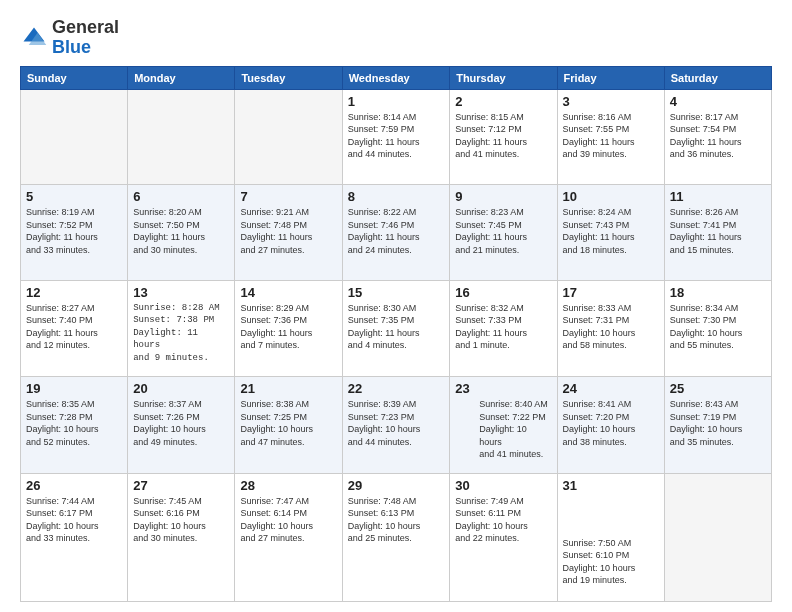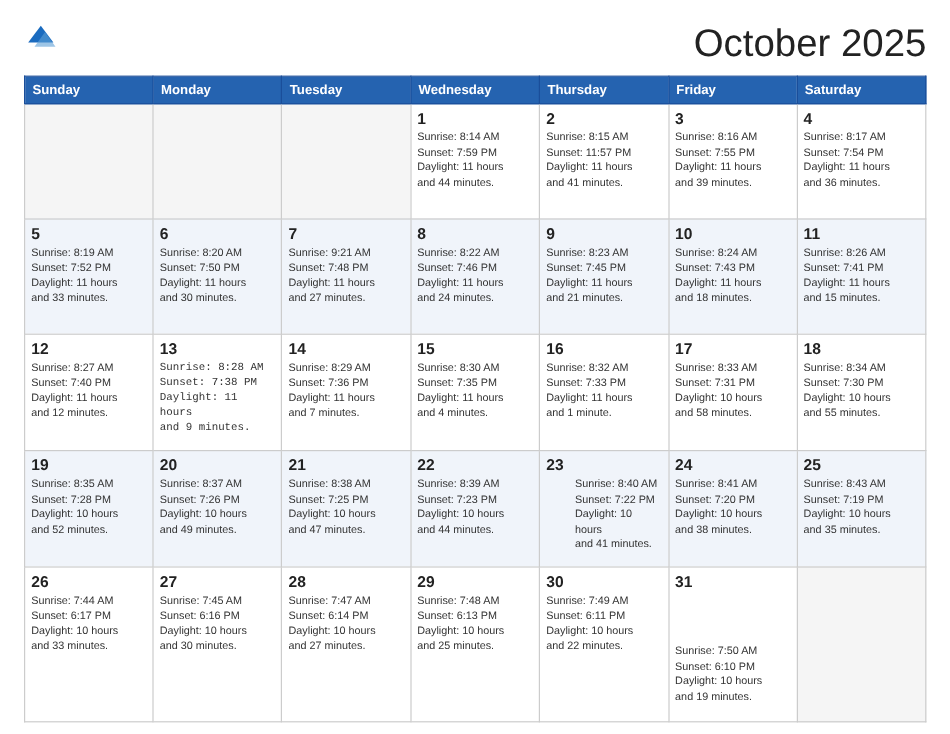--- a/index.html
+++ b/index.html
@@ -97,23 +97,26 @@
 </head>
 <body>
 
 <div class="page">
   <div class="header">
     <div class="logo">
       <svg class="logo-icon" viewBox="0 0 32 32">
         <polygon points="16,4 28,20 4,20" fill="#1a6bbf"></polygon>
         <polygon points="20,10 30,24 10,24" fill="#5b9fd6" opacity="0.6"></polygon>
       </svg>
+      <div class="logo-text">
+        <span class="logo-general">General</span><br>
+        <span class="logo-blue">Blue</span>
+      </div>
     </div>
     <div class="title-block">
-      <div class="month-title">October 2025</div>
     </div>
   </div>
 
   <table class="calendar">
     <thead>
       <tr>
         <th>Sunday</th>
         <th>Monday</th>
         <th>Tuesday</th>
         <th>Wednesday</th>
@@ -130,21 +133,21 @@
           <td>
             <span class="day-number">1</span>
             <div class="day-info" style="white-space: pre-line;">Sunrise: 8:14 AM
 Sunset: 7:59 PM
 Daylight: 11 hours
 and 44 minutes.</div>
           </td>
           <td>
             <span class="day-number">2</span>
             <div class="day-info" style="white-space: pre-line;">Sunrise: 8:15 AM
-Sunset: 11:57 PM
+Sunset: 7:12 PM
 Daylight: 11 hours
 and 41 minutes.</div>
           </td>
           <td>
             <span class="day-number">3</span>
             <div class="day-info" style="white-space: pre-line;">Sunrise: 8:16 AM
 Sunset: 7:55 PM
 Daylight: 11 hours
 and 39 minutes.</div>
           </td>

